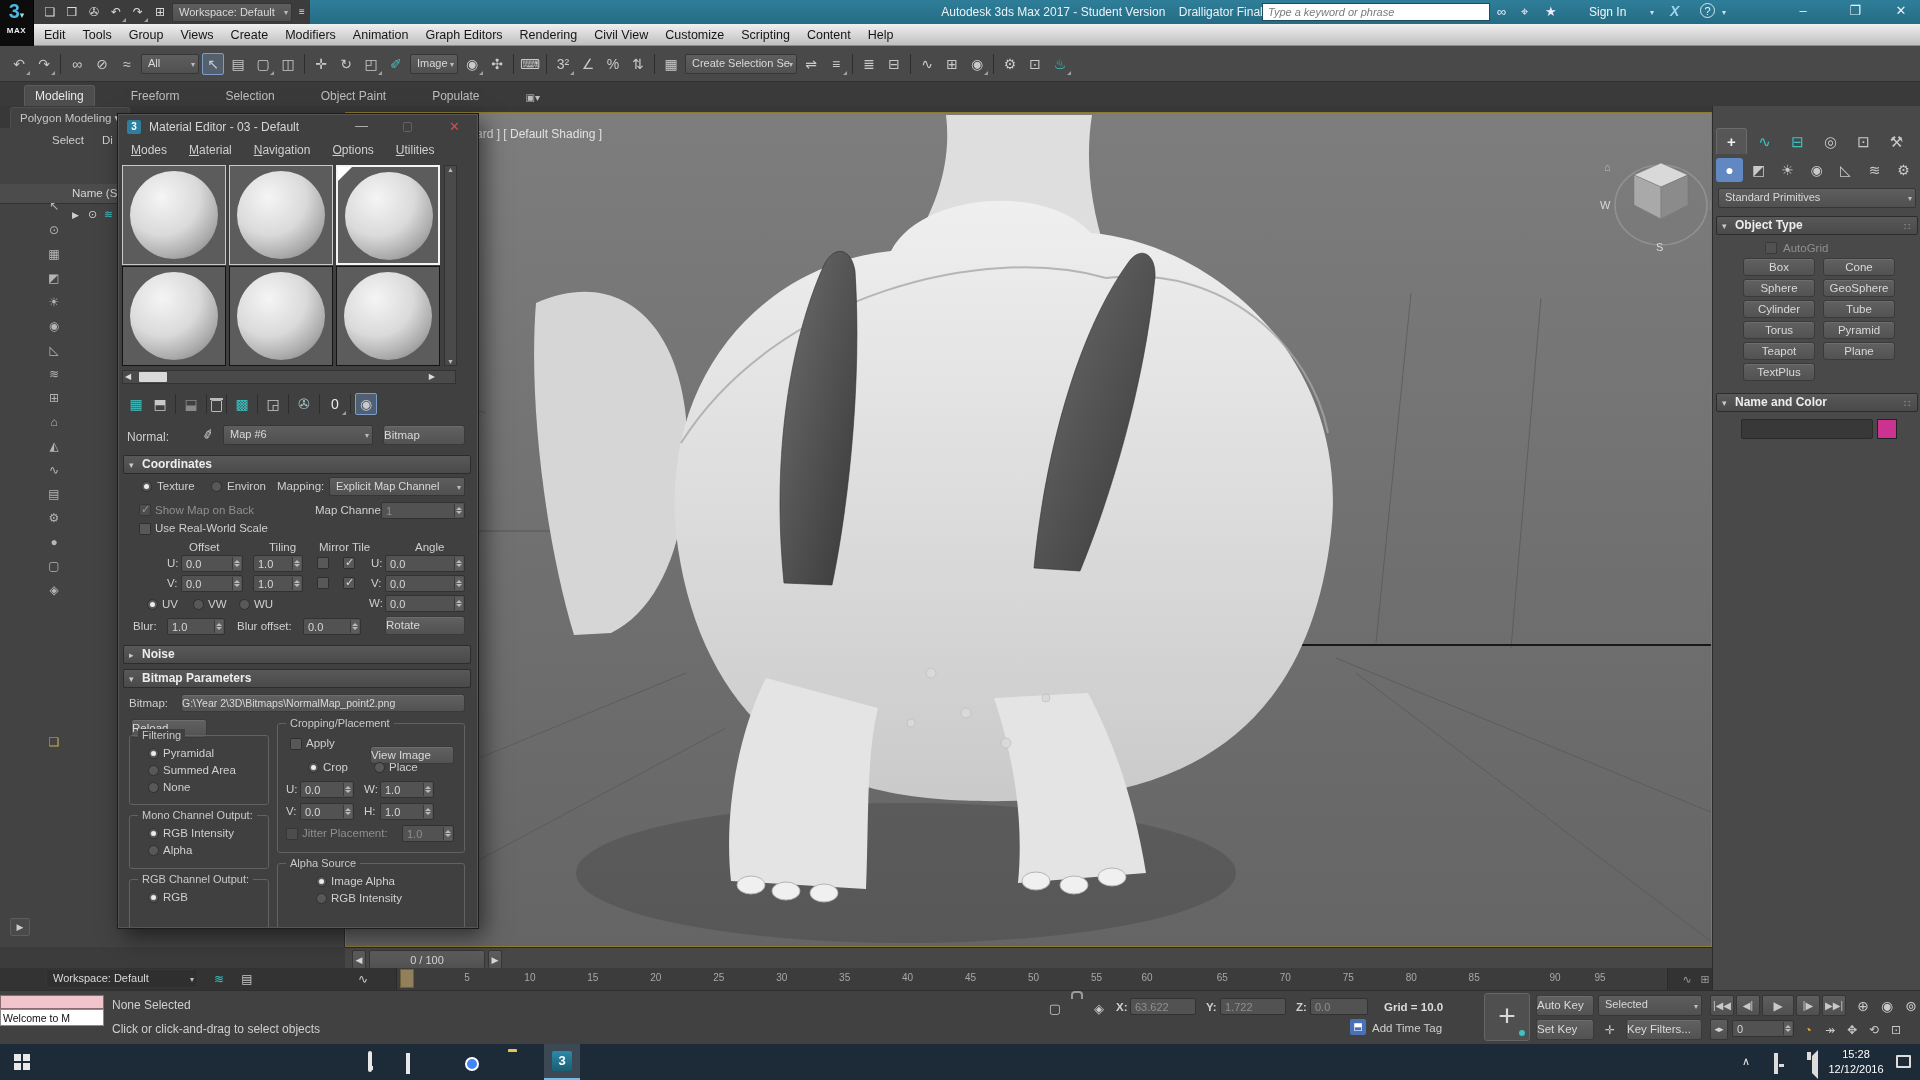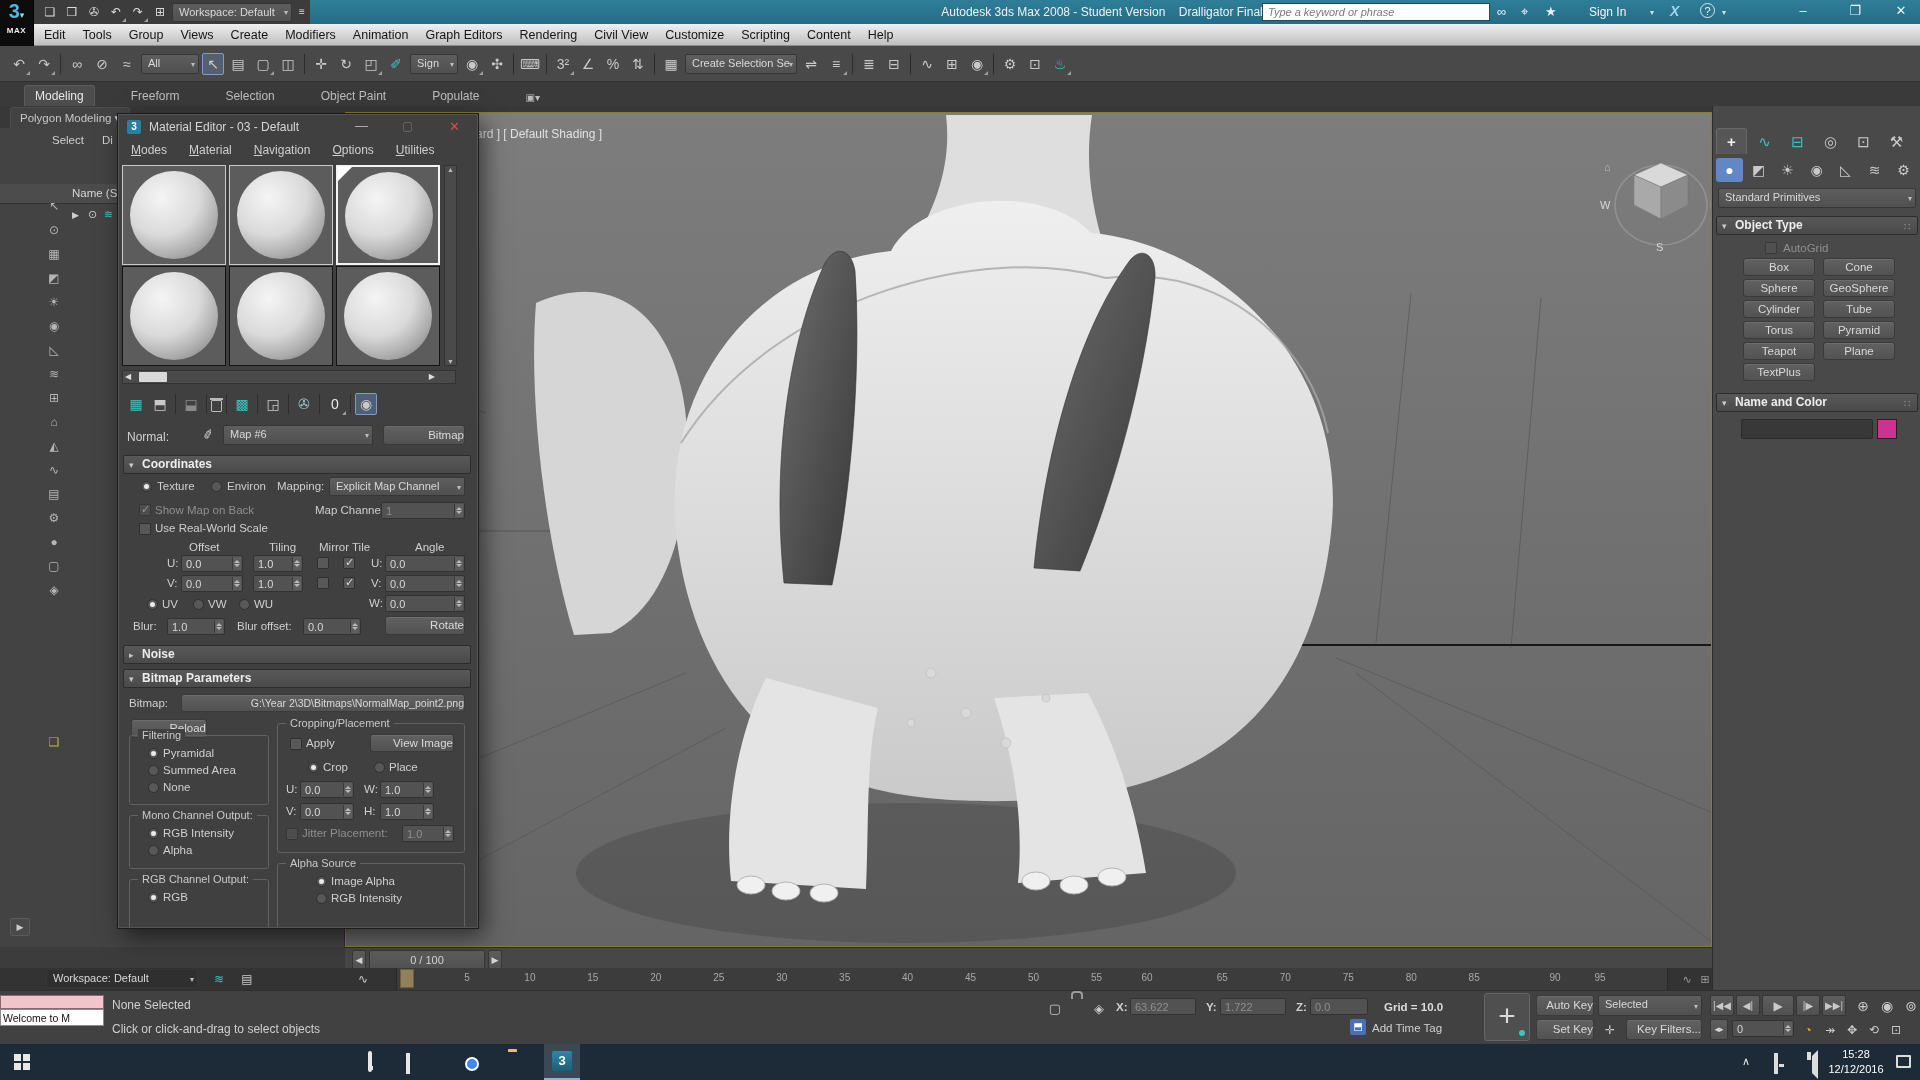--- a/index.html
+++ b/index.html
@@ -23,21 +23,21 @@
   .chk.on::after{content:"✓";position:absolute;left:1px;top:-2px;font-size:11px;color:#dcdcdc}
   .chk.dim{opacity:.55}
   .radio{position:absolute;width:11px;height:11px;border-radius:50%;background:#585858;border:1px solid #2f2f2f}
   .radio.on::after{content:"";position:absolute;left:2px;top:2px;width:5px;height:5px;border-radius:50%;background:#ececec}
   .grp{position:absolute;border:1px solid #626262;border-radius:3px}
   .gt{position:absolute;top:-7px;left:8px;background:#404040;padding:0 4px;font-size:11px;color:#c9c9c9;font-style:normal;white-space:nowrap}
   .roll{position:absolute;background:linear-gradient(#585858,#4a4a4a);border:1px solid #2c2c2c;border-radius:2px;font-weight:bold;font-size:12px;color:#ededed;line-height:17px;padding-left:18px;height:19px}
   .roll::before{content:"▾";position:absolute;left:5px;top:1px;font-size:9px;color:#c9c9c9;font-weight:normal}
   .roll.closed::before{content:"▸"}
   .roll .grip{position:absolute;right:6px;top:1px;color:#9a9a9a;font-weight:normal;font-size:10px;letter-spacing:1px}
-  .mbtn{position:absolute;background:linear-gradient(#616161,#525252);border:1px solid #3a3a3a;border-radius:3px;color:#d9d9d9;font-size:11.5px;text-align:right;box-shadow:inset 0 1px rgba(255,255,255,.08);overflow:hidden}
+  .mbtn{position:absolute;background:linear-gradient(#616161,#525252);border:1px solid #3a3a3a;border-radius:3px;color:#d9d9d9;font-size:11.5px;text-align:left;box-shadow:inset 0 1px rgba(255,255,255,.08);overflow:hidden}
   .dd{position:absolute;background:linear-gradient(#5e5e5e,#505050);border:1px solid #363636;border-radius:2px;color:#d9d9d9;font-size:11px;padding:2px 14px 0 6px;white-space:nowrap;overflow:hidden}
   .dd::after{content:"▾";position:absolute;right:3px;top:50%;transform:translateY(-50%);font-size:8px;color:#bdbdbd}
   .icon{width:22px;height:22px;display:inline-flex;align-items:center;justify-content:center;font-size:14px;color:#c9c9c9;position:relative;flex:none;line-height:1}
   .icon.fly::after{content:"";position:absolute;right:0;bottom:0;border-left:4px solid transparent;border-bottom:4px solid #9f9f9f}
   .icon.hibox{background:#4f5f74;border:1px solid #7d9cc8;border-radius:2px}
   .icon.sel{background:#6288c4;border-radius:3px;color:#fff}
   .icon.active{background:#565656;border:1px solid #6a6a6a;border-bottom:none;border-radius:3px 3px 0 0;color:#f0f0f0;font-weight:bold}
   .tsep{width:1px;height:20px;background:#2d2d2d;margin:0 2px;flex:none;display:inline-block}
   
   #titlebar{left:0;top:0;width:1920px;height:24px;background:linear-gradient(#2f7e99,#256c85)}
@@ -116,21 +116,21 @@
   .i-lock::before{content:"";position:absolute;left:1px;top:-5px;width:8px;height:6px;border:2px solid #9a9a9a;border-bottom:none;border-radius:4px 4px 0 0}
   .winbtn{position:absolute;top:0;width:34px;height:22px;color:#eaf2f5;font-size:13px;text-align:center;line-height:22px}
 </style>
 </head>
 <body>
 
 <div id="stage">
 
   <div class="abs" id="titlebar">
     <div class="abs" style="left:310px;top:0;right:0;height:24px;text-align:center;color:#eaf3f7;font-size:12px;line-height:24px">
-      <span>Autodesk 3ds Max 2008 - Student Version</span>&nbsp;&nbsp;&nbsp;
+      <span>Autodesk 3ds Max 2017 - Student Version</span>&nbsp;&nbsp;&nbsp;
       <span>Dralligator Final.max</span>
     </div>
     <div class="abs" style="left:1262px;top:3px;width:228px;height:18px;background:#fff;border:1px solid #1f4b5c">
       <span style="position:absolute;left:5px;top:2px;font-size:11px;font-style:italic;color:#7a7a7a">Type a keyword or phrase</span>
     </div>
     <span class="abs" style="left:1497px;top:4px;color:#eef;font-size:13px">∞</span>
     <span class="abs" style="left:1521px;top:4px;color:#eef;font-size:13px">⌖</span>
     <span class="abs" style="left:1545px;top:4px;color:#eef;font-size:13px">★</span>
     <span class="abs i-user" style="left:1570px;top:0"></span>
     <span class="abs" style="left:1589px;top:5px;color:#f0f6f8;font-size:12px">Sign In</span>
@@ -190,21 +190,21 @@
         <span class="icon hibox">↖</span>
         <span class="icon">▤</span>
         <span class="icon fly">▢</span>
         <span class="icon">◫</span>
         <span class="tsep"></span>
         <span class="icon">✛</span>
         <span class="icon">↻</span>
         <span class="icon fly">◰</span>
         <span class="icon" style="color: rgb(62, 194, 194);">✐</span>
       </span>
-    <span class="dd" style="position:relative;width:48px;height:20px">Sign</span>
+    <span class="dd" style="position:relative;width:48px;height:20px">Image</span>
     <span style="display:flex;gap:3px;align-items:center">
         <span class="icon fly">◉</span>
         <span class="icon">✣</span>
         <span class="tsep"></span>
         <span class="icon">⌨</span>
         <span class="tsep"></span>
         <span class="icon fly">3²</span>
         <span class="icon">∠</span>
         <span class="icon">%</span>
         <span class="icon">⇅</span>
@@ -518,21 +518,21 @@
     <span class="roll closed" style="left:4px;top:530px;width:348px"><span>Noise</span></span>
     <span class="roll" style="left:4px;top:554px;width:348px"><span>Bitmap Parameters</span></span>
     <span class="lbl" style="left:10px;top:582px">Bitmap:</span>
     <span class="mbtn" style="left:62px;top:579px;width:284px;height:18px;line-height:16px;font-size:10.5px">G:\Year 2\3D\Bitmaps\NormalMap_point2.png</span>
     <span class="mbtn" style="left:12px;top:604px;width:76px;height:19px;line-height:17px">Reload</span>
 
     <div class="grp" style="left:158px;top:608px;width:188px;height:130px">
       <i class="gt">Cropping/Placement</i>
       <span class="chk" style="left:12px;top:14px"></span>
       <span class="lbl" style="left:28px;top:13px">Apply</span>
-      <span class="mbtn" style="left:92px;top:10px;width:84px;height:18px;line-height:16px">View Image</span>
+      <span class="mbtn" style="left:92px;top:22px;width:84px;height:18px;line-height:16px">View Image</span>
       <span class="radio on" style="left:30px;top:38px"></span>
       <span class="lbl" style="left:45px;top:37px">Crop</span>
       <span class="radio" style="left:96px;top:38px"></span>
       <span class="lbl" style="left:111px;top:37px">Place</span>
       <span class="lbl" style="left:8px;top:59px">U:</span>
       <span class="field" style="left:22px;top:57px;width:54px">
           <i>0.0</i>
           <b class="spin"></b>
         </span>
       <span class="lbl" style="left:86px;top:59px">W:</span>

